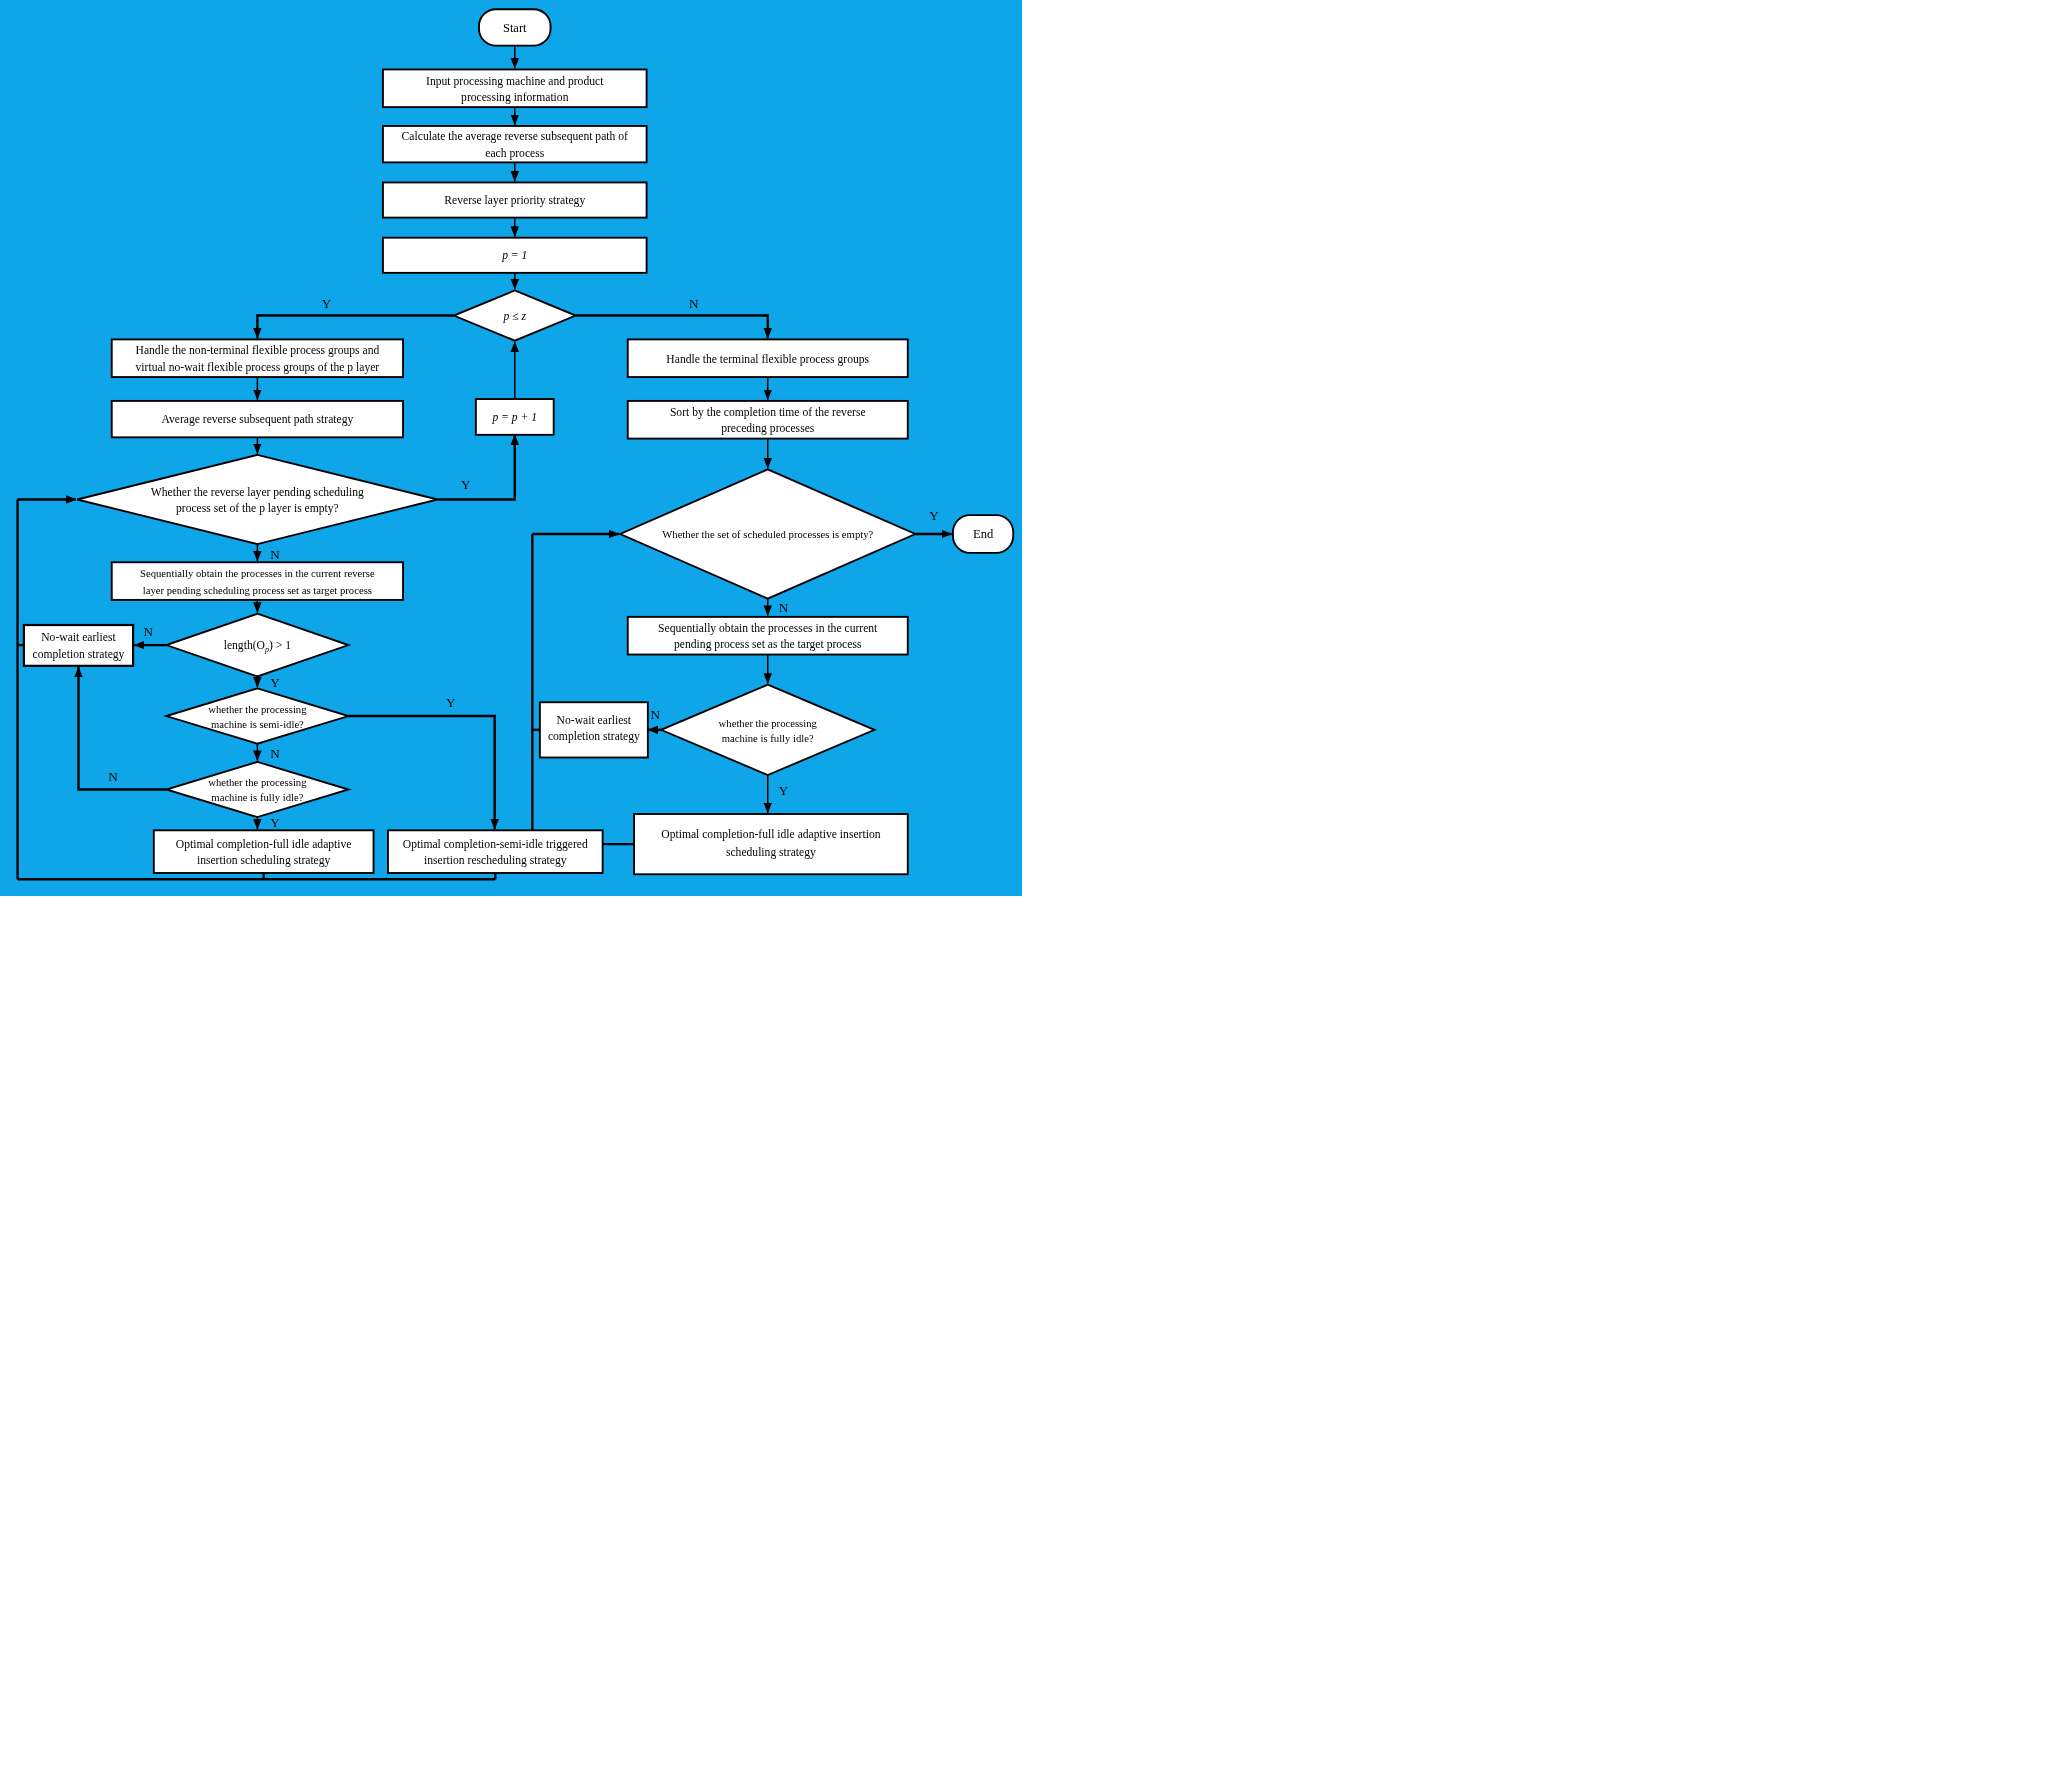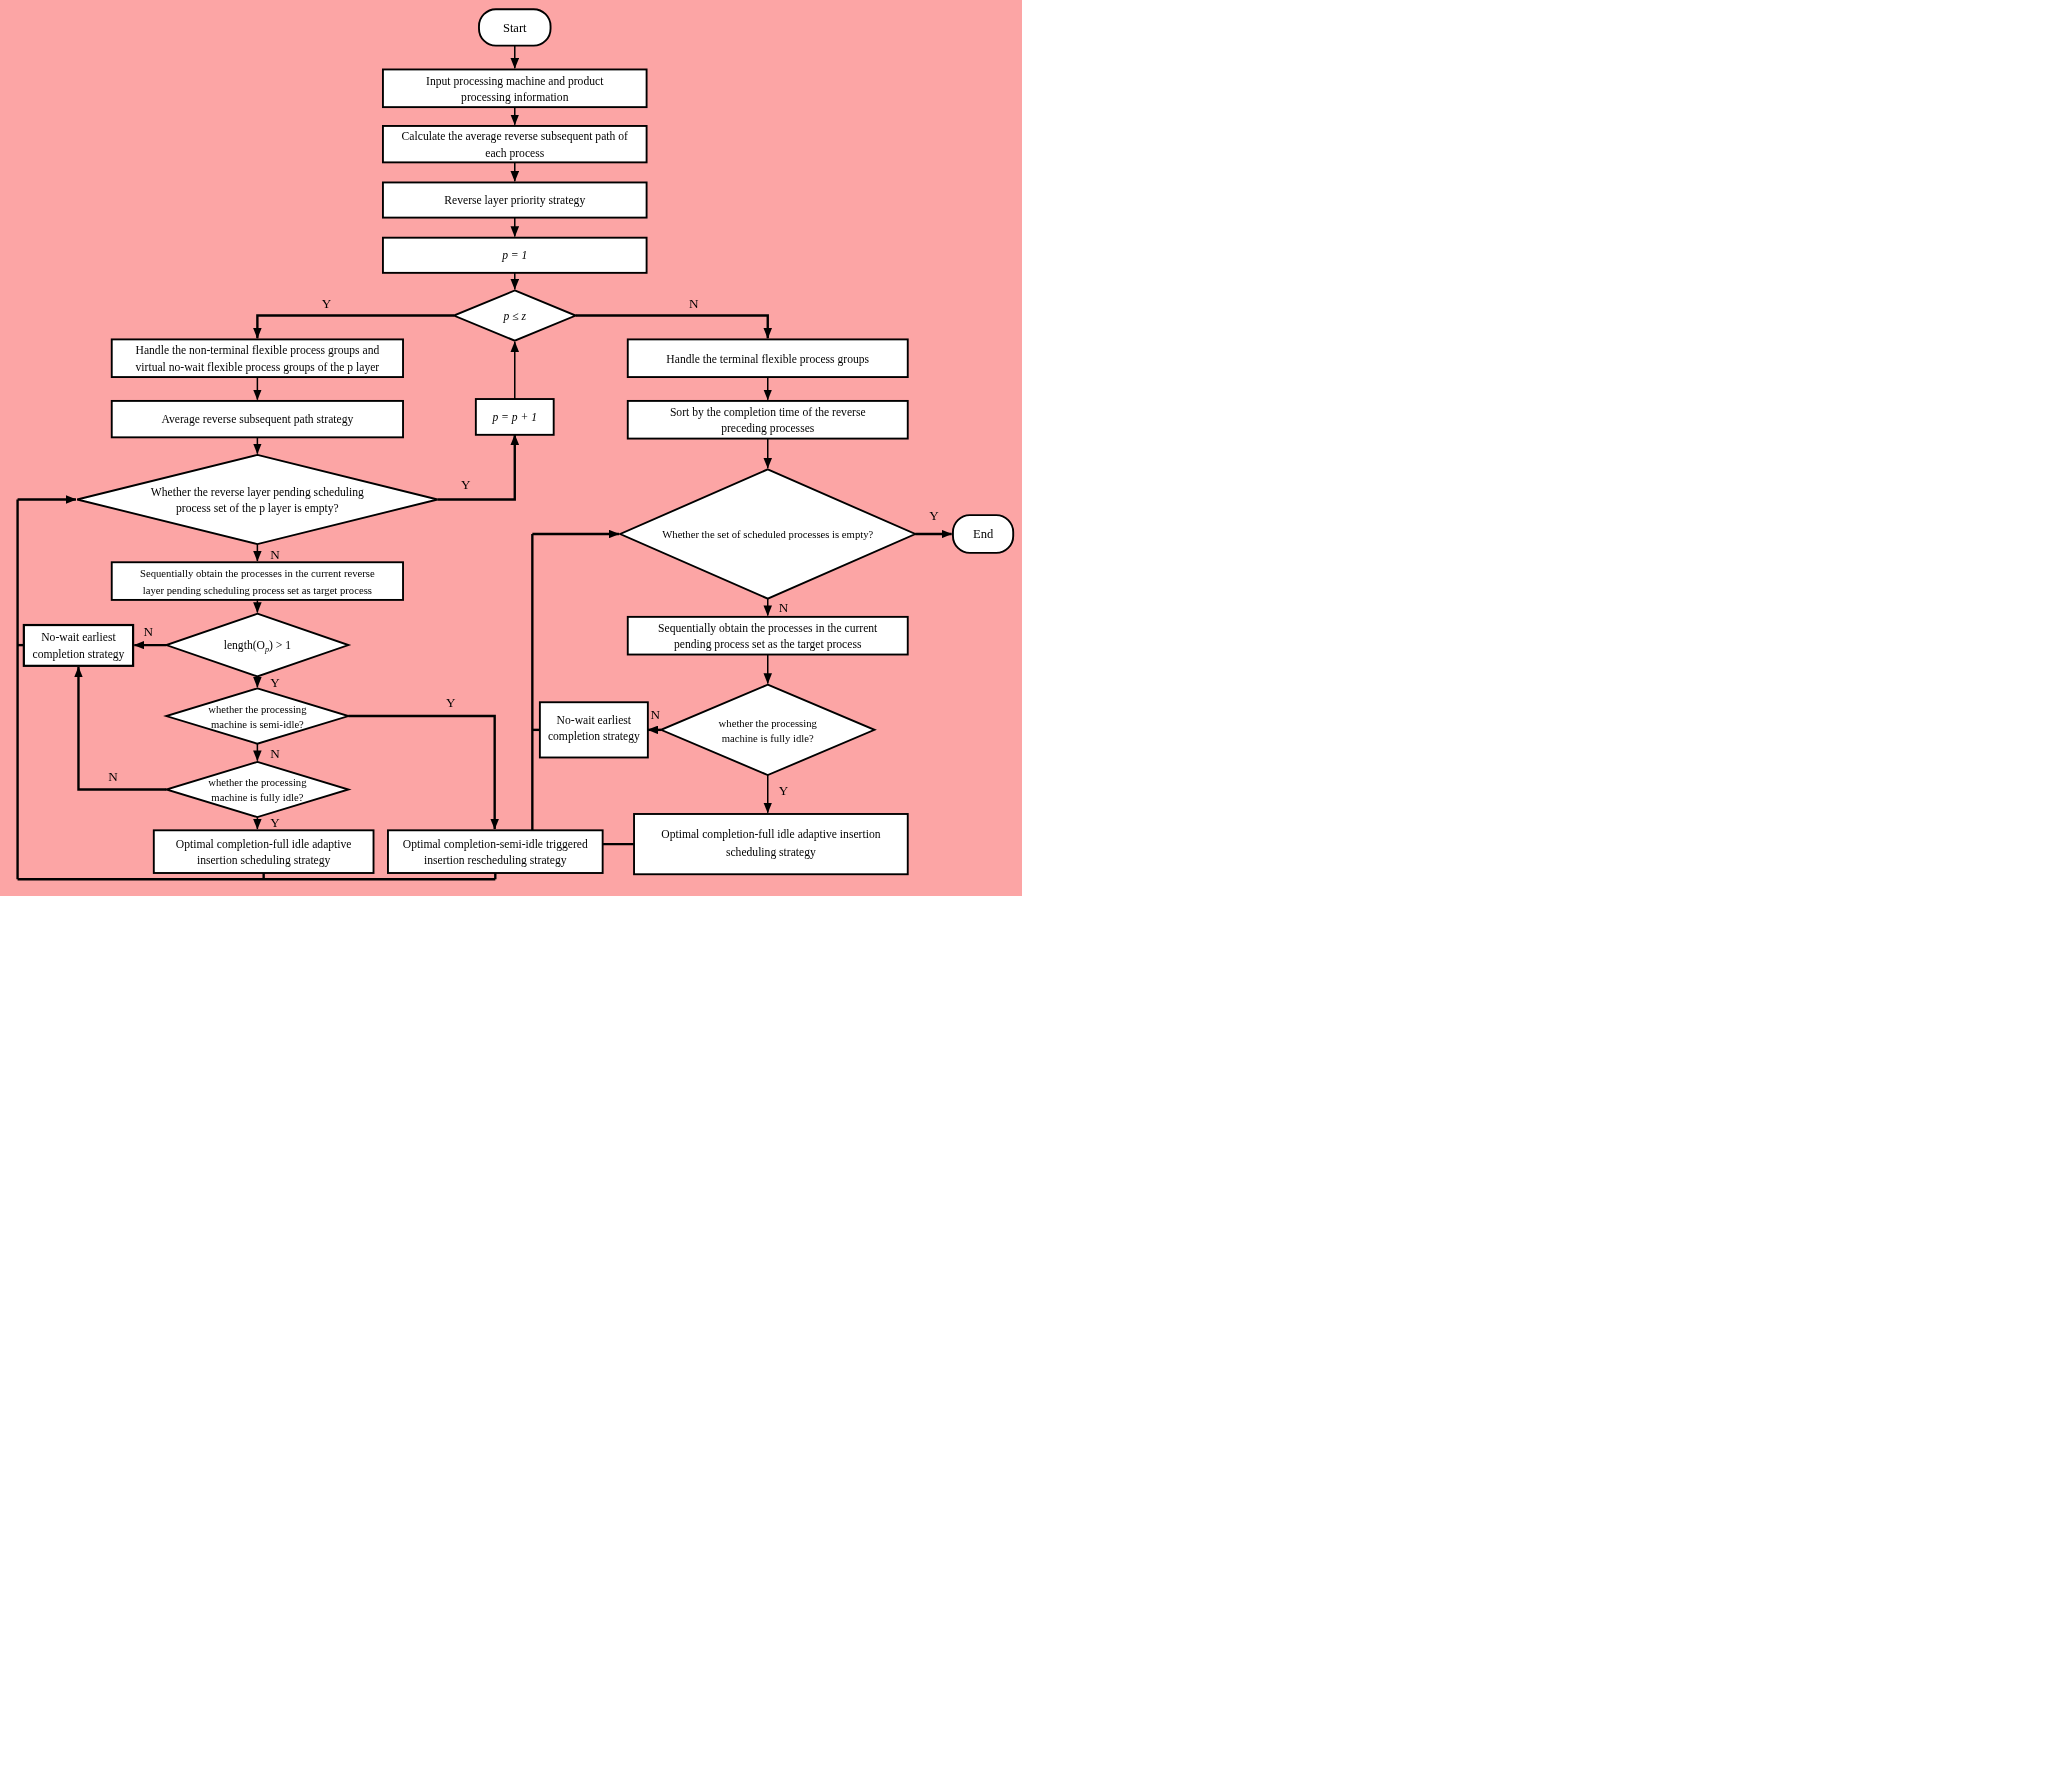--- a/index.html
+++ b/index.html
@@ -1,16 +1,16 @@
 <!DOCTYPE html>
 <html style="font-size:10px"><head>
 <meta charset="utf-8">
 <style>
   html,body { margin:0; padding:0; background:#ffffff; }
-  .canvas { width:1022px; height:896px; background:#fca5a5; position:relative; }
+  .canvas { width:1022px; height:896px; background:#0ea5e9; position:relative; }
   svg { display:block; }
   .shape { fill:#ffffff; stroke:#000000; stroke-width:3; }
   .shape.hv { stroke-width:3.5; }
   .flow { fill:none; stroke:#000000; stroke-width:2.4; }
   .thick { stroke-width:3.8; }
   text { font-family:"Liberation Serif","DejaVu Serif",serif; fill:#000000; }
   .lbl { font-size:18.5px; text-anchor:middle; }
   .sm  { font-size:17px; }
   .it  { font-style:italic; }
   .bl  { font-size:21px; text-anchor:middle; }

